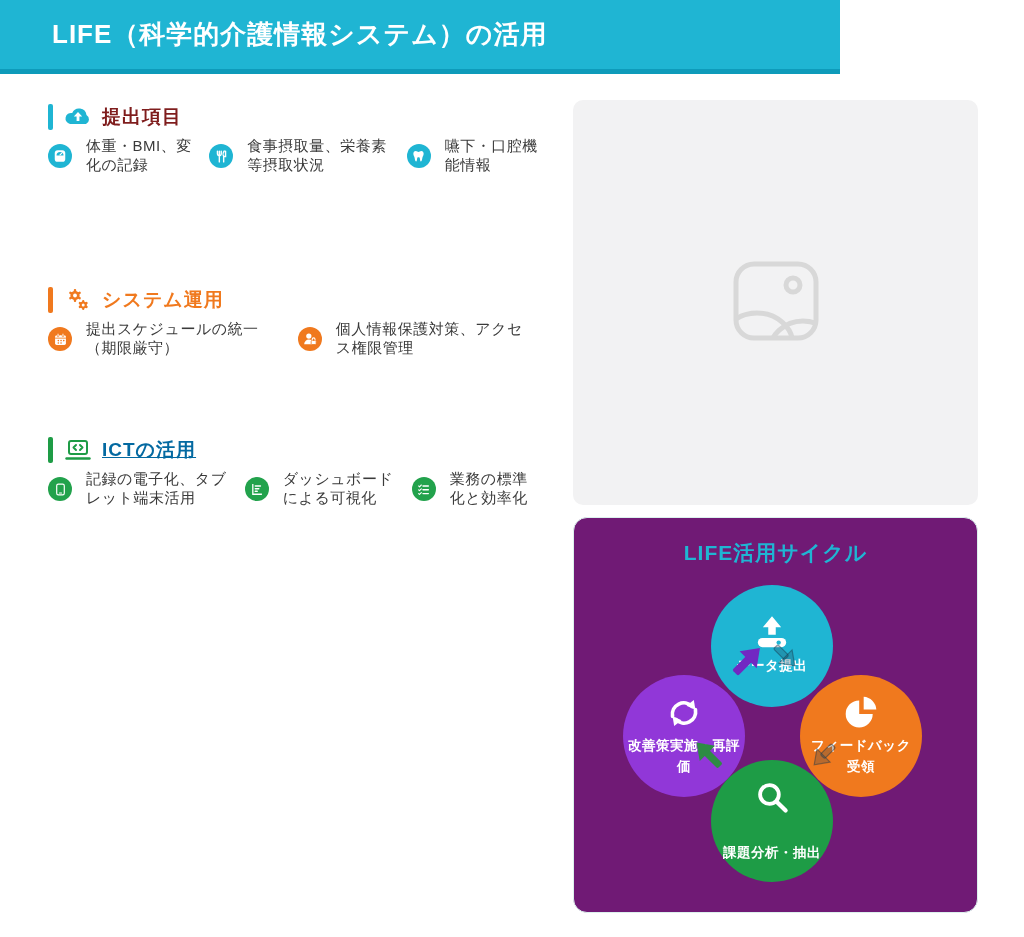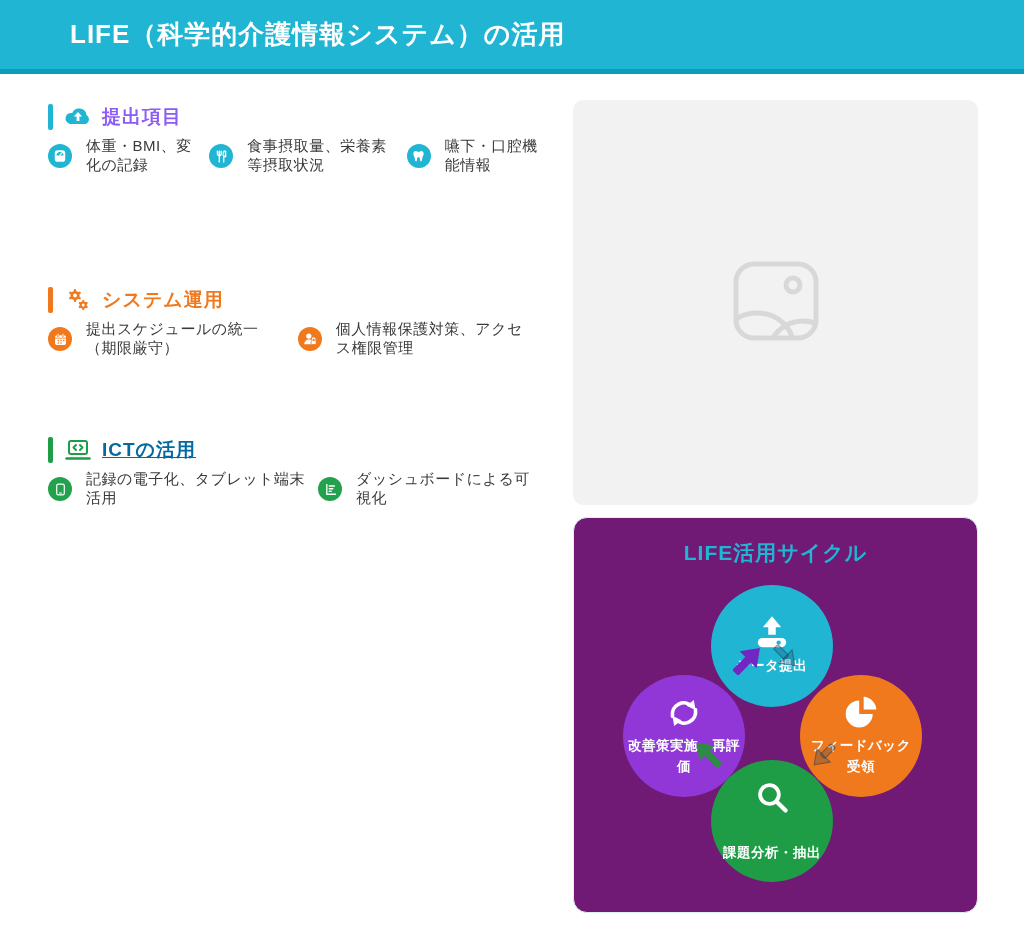--- a/index.html
+++ b/index.html
@@ -3,34 +3,34 @@
 <meta charset="utf-8">
 <style>
   * { box-sizing: border-box; }
   html,body { margin:0; padding:0; }
   body {
     width:1024px; height:937px; background:#ffffff; position:relative; overflow:hidden;
     font-family:"Liberation Sans","DejaVu Sans",sans-serif; color:#333;
   }
   
   .app-header{
-    position:absolute; top:0; left:0; width:1024px; height:74px;
+    position:absolute; top:0; left:0; width:840px; height:74px;
     background:#1FB5D3; border-bottom:5px solid #0E9BBA;
-    display:flex; align-items:center; padding-left:70px;
+    display:flex; align-items:center; padding-left:52px;
   }
   .app-header .title{ color:#fff; font-size:26px; font-weight:bold; letter-spacing:1px; }
 
   
   .section{ position:absolute; left:48px; width:490px; }
   .sec1{ top:103px; } .sec2{ top:286px; } .sec3{ top:436px; }
   .section-header{ display:flex; align-items:center; height:28px; }
   .section-header .vbar{ width:5px; height:26px; border-radius:2px; margin-right:11px; }
   .section-header .hicon{ width:28px; height:24px; margin-right:10px; display:flex; align-items:center; justify-content:center; }
   .section-header .stitle{ font-size:19px; font-weight:bold; letter-spacing:1px; }
-  .sec1 .vbar{ background:#1FB5D3; } .sec1 .stitle{ color:#8b5cf6; }
+  .sec1 .vbar{ background:#1FB5D3; } .sec1 .stitle{ color:#7f1d1d; }
   .sec2 .vbar{ background:#F0791E; } .sec2 .stitle{ color:#F0791E; }
   .sec3 .vbar{ background:#1E9C46; } .sec3 .stitle{ color:#0369a1;text-decoration:underline; }
   .items{ margin-top:13px; display:flex; flex-direction:row; gap:9px; }
   .item{ display:flex; align-items:center; height:24px; }
   .item .bicon{
     width:24px; height:24px; border-radius:50%; flex:0 0 24px;
     display:flex; align-items:center; justify-content:center; margin-right:14px;
   }
   .sec1 .bicon{ background:#1FB5D3; }
   .sec2 .bicon{ background:#F0791E; }
@@ -200,20 +200,33 @@
       <span class="bicon">
         <svg width="13" height="13" viewBox="0 0 24 24" fill="#fff">
           <path d="M4 2h2.4v17.6H22V22H4z"></path>
           <rect x="8.5" y="4" width="12" height="2.8" rx="1.2"></rect>
           <rect x="8.5" y="9" width="9" height="2.8" rx="1.2"></rect>
           <rect x="8.5" y="14" width="6" height="2.8" rx="1.2"></rect>
         </svg>
       </span>
       <span class="itext">ダッシュボードによる可視化</span>
     </div>
+    <div class="item">
+      <span class="bicon">
+        <svg width="13" height="13" viewBox="0 0 24 24" stroke="#fff" fill="none" stroke-linecap="round" stroke-linejoin="round">
+          <path d="M3 5.5l1.6 1.6L8 3.7" stroke-width="2"></path>
+          <line x1="11" y1="5.5" x2="21" y2="5.5" stroke-width="2.4"></line>
+          <path d="M3 12.5l1.6 1.6L8 10.7" stroke-width="2"></path>
+          <line x1="11" y1="12.5" x2="21" y2="12.5" stroke-width="2.4"></line>
+          <path d="M3 19.5l1.6 1.6L8 17.7" stroke-width="2"></path>
+          <line x1="11" y1="19.5" x2="21" y2="19.5" stroke-width="2.4"></line>
+        </svg>
+      </span>
+      <span class="itext">業務の標準化と効率化</span>
+    </div>
   </div>
 </div>
 
 <div class="img-placeholder">
   <span>
     <svg width="86" height="80" viewBox="0 0 86 80" fill="none">
       <defs>
           <clipPath id="phclip">
             <rect x="3" y="3" width="80" height="74" rx="18"></rect>
           </clipPath>

